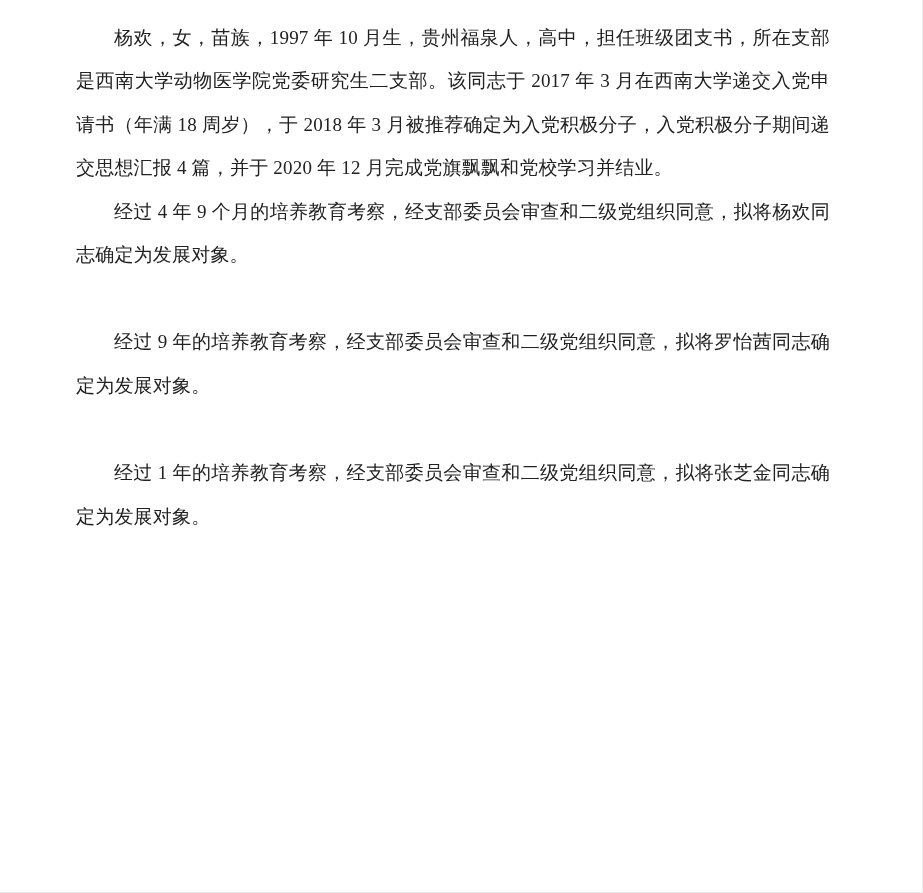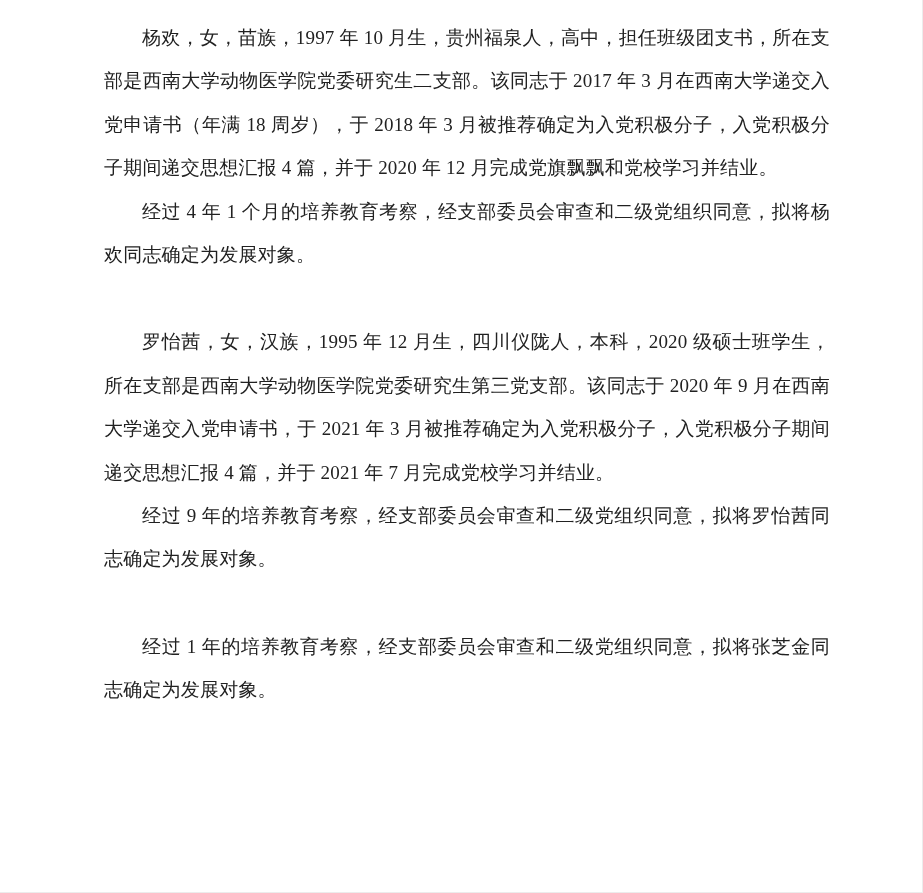--- a/index.html
+++ b/index.html
@@ -10,21 +10,21 @@
   body {
     width: 923px;
     height: 893px;
     overflow: hidden;
   }
   .page {
     box-sizing: border-box;
     width: 923px;
     height: 893px;
     background: #ffffff;
-    padding: 16px 92px 0 104px;
+    padding: 16px 92px 0 76px;
     border-right: 1px solid #ececec;
     border-bottom: 1px solid #ececec;
   }
   .para {
     margin: 0;
     font-family: "Liberation Serif", "DejaVu Serif", serif;
     font-size: 19px;
     line-height: 43.4px;
     color: #212121;
     text-align: justify;
@@ -34,23 +34,22 @@
   }
   .blank-line {
     height: 44px;
   }
 </style>
 </head>
 <body>
 
 <div class="page">
   <p class="para">杨欢，女，苗族，1997 年 10 月生，贵州福泉人，高中，担任班级团支书，所在支部是西南大学动物医学院党委研究生二支部。该同志于 2017 年 3 月在西南大学递交入党申请书（年满 18 周岁），于 2018 年 3 月被推荐确定为入党积极分子，入党积极分子期间递交思想汇报 4 篇，并于 2020 年 12 月完成党旗飘飘和党校学习并结业。</p>
-  <p class="para">经过 4 年 1 个月的培养教育考察，经支部委员会审查和二级党组织同意，拟将杨欢同志确定为发展对象。</p>
+  <p class="para">经过 4 年 9 个月的培养教育考察，经支部委员会审查和二级党组织同意，拟将杨欢同志确定为发展对象。</p>
 
   <div class="blank-line"></div>
 
-  <p class="para">罗怡茜，女，汉族，1995 年 12 月生，四川仪陇人，本科，2020 级硕士班学生，所在支部是西南大学动物医学院党委研究生第三党支部。该同志于 2020 年 9 月在西南大学递交入党申请书，于 2021 年 3 月被推荐确定为入党积极分子，入党积极分子期间递交思想汇报 4 篇，并于 2021 年 7 月完成党校学习并结业。</p>
   <p class="para">经过 9 年的培养教育考察，经支部委员会审查和二级党组织同意，拟将罗怡茜同志确定为发展对象。</p>
 
   <div class="blank-line"></div>
 
   <p class="para">经过 1 年的培养教育考察，经支部委员会审查和二级党组织同意，拟将张芝金同志确定为发展对象。</p>
 </div>
 
 </body></html>

